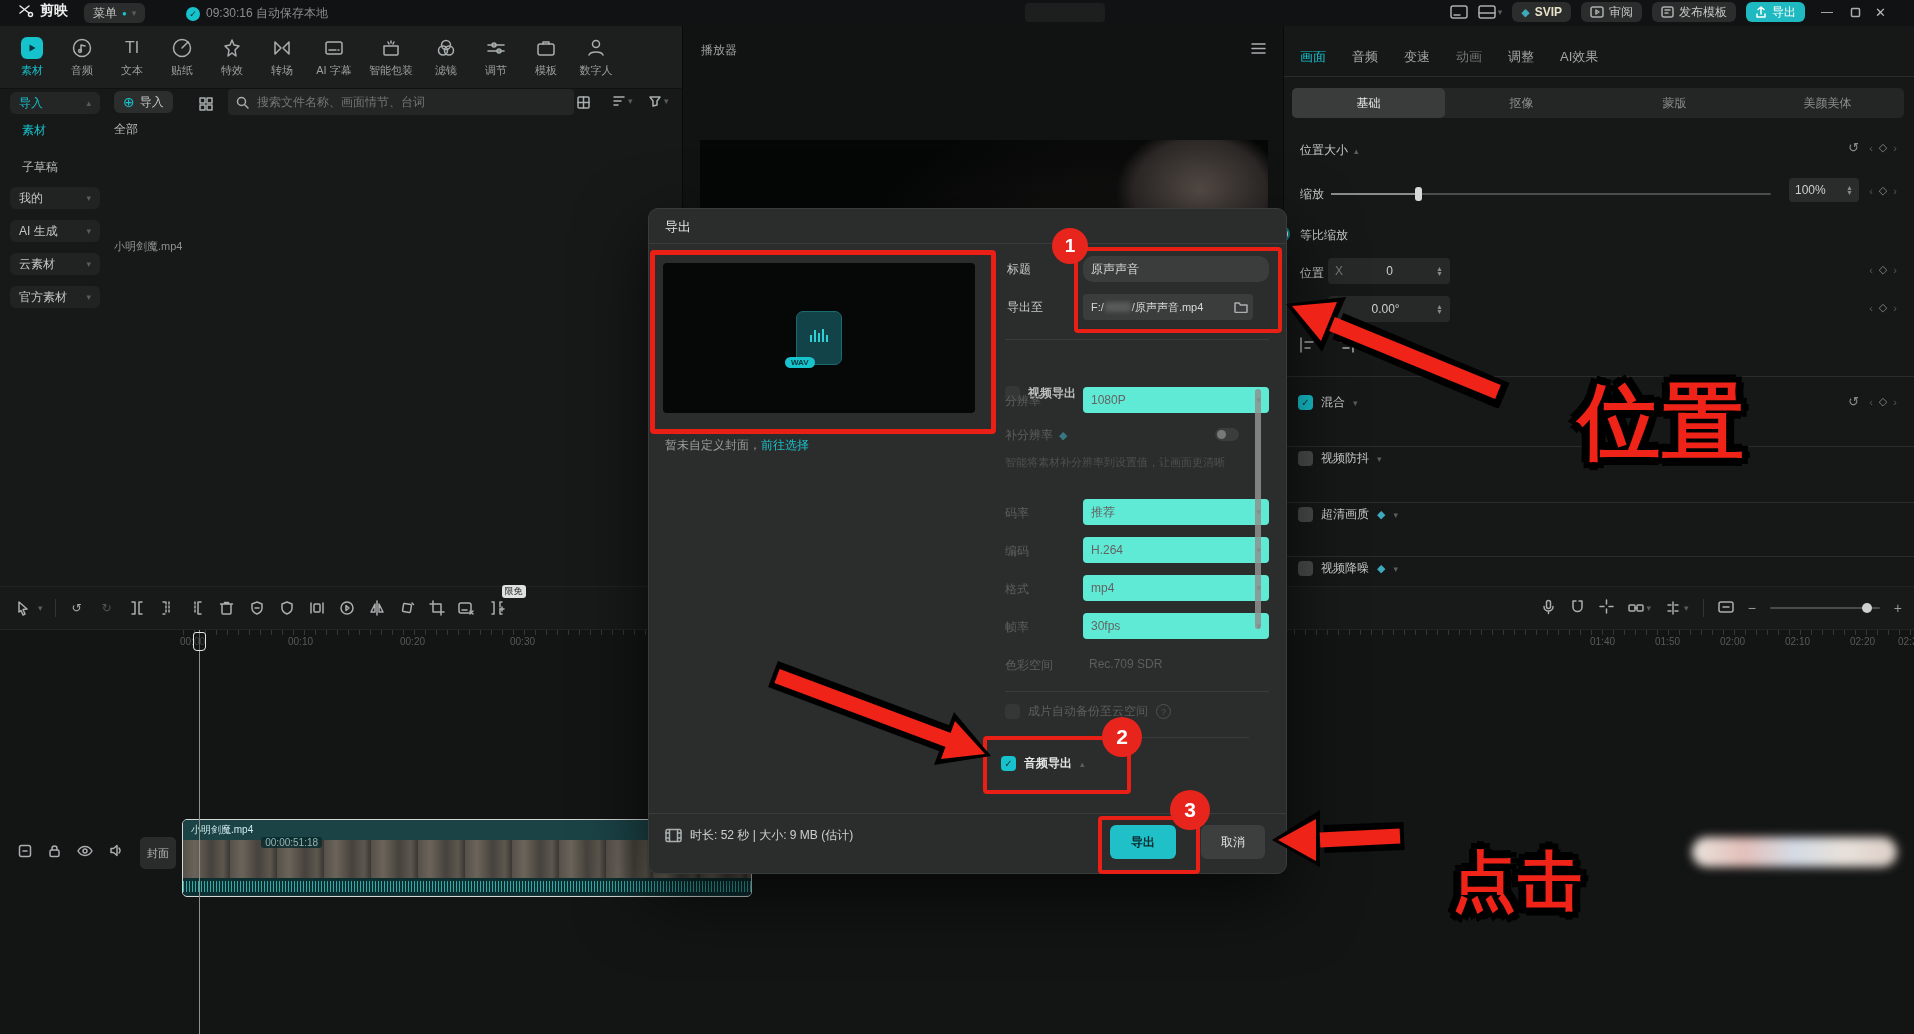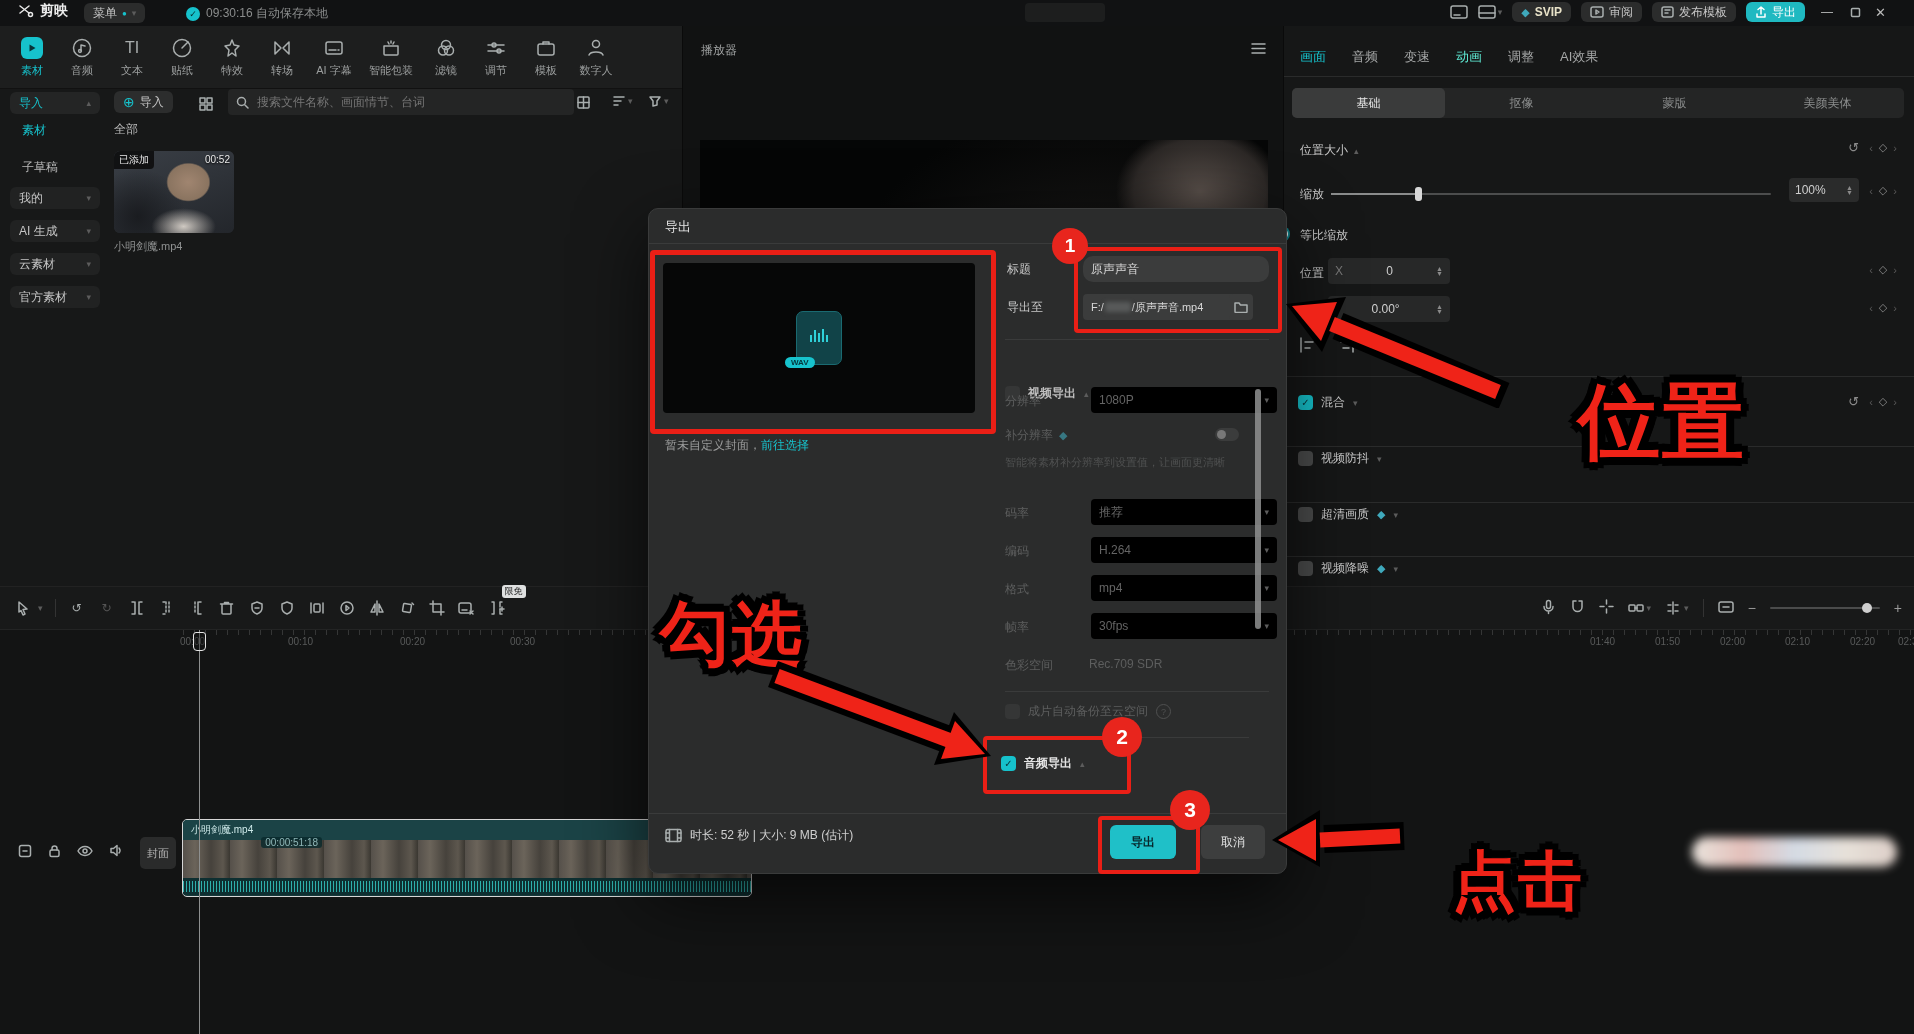--- a/index.html
+++ b/index.html
@@ -10,21 +10,21 @@
   svg.ic{stroke:#a9aeae;fill:none;stroke-width:1.5;stroke-linecap:round;stroke-linejoin:round;}
   
   #titlebar{left:0;top:0;width:1914px;height:26px;background:#111213;}
   #ribbon{left:0;top:26px;width:682px;height:62px;background:#1d1e1e;border-bottom:1px solid #111;}
   #media{left:0;top:89px;width:682px;height:497px;background:#171818;}
   #player{left:682px;top:26px;width:601px;height:560px;background:#111212;border-left:1px solid #0a0a0a;}
   #inspector{left:1283px;top:26px;width:631px;height:560px;background:#161717;border-left:1px solid #0a0a0a;}
   #timeline{left:0;top:586px;width:1914px;height:448px;background:#131414;border-top:1px solid #222;}
   
   .pillbtn{background:#2b2c2c;border-radius:6px;height:22px;padding:0 9px;display:flex;align-items:center;gap:5px;color:#c6c6c6;}
-  .dd{background:#000000;border-radius:4px;height:26px;display:flex;align-items:center;justify-content:space-between;padding:0 8px;color:#646464;margin-left:8px;}
+  .dd{background:#5eead4;border-radius:4px;height:26px;display:flex;align-items:center;justify-content:space-between;padding:0 8px;color:#646464;}
   .dd .v{font-size:12px;}
   .chev{color:#5c5c5c;font-size:9px;}
   .chk{width:15px;height:15px;border-radius:4px;background:#4a4b4b;display:inline-flex;align-items:center;justify-content:center;flex:none;}
   .chk.dis{background:#353636;}
   .chk.on{background:#16c2cc;color:#08343a;font-size:10px;font-weight:bold;}
   .kf{display:flex;align-items:center;gap:6px;color:#585858;font-size:11px;}
   .kf .dia{color:#8a8a8a;}
   .divh{position:absolute;height:1px;background:#2a2b2b;}
   .lbl{color:#c9c9c9;}
   .lblD{color:#5d5e5e;}
@@ -260,50 +260,41 @@
     </span>
     <span class="p flex" style="left:648px;top:5px;gap:2px;">
       <svg class="ic" width="14" height="14" viewBox="0 0 14 14">
           <path d="M2 3h10L9 7v4l-4 1V7z"></path>
         </svg>
         <span class="chev">▾</span>
     </span>
 
     <div class="p" style="left:114px;top:32px;color:#bdbdbd;">全部</div>
 
-    <div class="p" style="left:114px;top:62px;width:120px;height:82px;border-radius:6px;overflow:hidden;background:#23262b;">
-      <div style="position:absolute;inset:0;background:
-        radial-gradient(ellipse 34px 30px at 62% 38%, #a08570 0%, #8a7460 60%, transparent 65%),
-        radial-gradient(ellipse 46px 26px at 58% 92%, #cfc9c2 0%, transparent 70%),
-        radial-gradient(ellipse 60px 60px at 20% 80%, #1a1c20 0%, transparent 80%),
-        linear-gradient(160deg,#3a3f46 0%,#23262b 100%);"></div>
-      <span style="position:absolute;left:0;top:0;background:rgba(10,10,10,.85);color:#e8e8e8;font-size:10px;padding:2px 5px;border-radius:0 0 4px 0;">已添加</span>
-      <span style="position:absolute;right:4px;top:3px;color:#e8e8e8;font-size:10px;text-shadow:0 1px 2px #000;">00:52</span>
-    </div>
     <div class="p" style="left:114px;top:150px;color:#8f9191;font-size:11px;">小明剑魔.mp4</div>
   </div>
 
   <div id="player" class="p">
     <div class="p" style="left:18px;top:16px;color:#a2a4a4;">播放器</div>
     <svg class="ic p" style="right:18px;top:16px;" width="15" height="13" viewBox="0 0 15 13">
         <path d="M1 2h13M1 6.5h13M1 11h13"></path>
       </svg>
     <div class="p" style="left:17px;top:114px;width:568px;height:430px;background:#050606;">
       <div style="position:absolute;inset:0;background:
         radial-gradient(ellipse 120px 95px at 88% 12%, #564d48 0%, #2c2826 55%, transparent 70%),
         radial-gradient(ellipse 300px 200px at 70% 30%, #181716 0%, transparent 80%);"></div>
     </div>
   </div>
 
   <div id="inspector" class="p">
     <div class="p flex" style="left:16px;top:22px;gap:26px;font-size:13px;">
       <span style="color:#16c2cc;">画面</span>
       <span style="color:#a5a7a7;">音频</span>
       <span style="color:#a5a7a7;">变速</span>
-      <span style="color:#5eead4;">动画</span>
+      <span style="color:#737373;">动画</span>
       <span style="color:#a5a7a7;">调整</span>
       <span style="color:#a5a7a7;">AI效果</span>
     </div>
     <div class="divh" style="left:0;top:50px;width:631px;"></div>
 
     <div class="p flex" style="left:8px;top:62px;width:612px;height:30px;background:#242525;border-radius:5px;">
       <span style="flex:1;text-align:center;line-height:30px;background:#3a3b3b;border-radius:5px;color:#e8e8e8;">基础</span>
       <span style="flex:1;text-align:center;line-height:30px;color:#8a8c8c;">抠像</span>
       <span style="flex:1;text-align:center;line-height:30px;color:#8a8c8c;">蒙版</span>
       <span style="flex:1;text-align:center;line-height:30px;color:#8a8c8c;">美颜美体</span>
@@ -733,21 +724,20 @@
   <div class="redbox" style="left:650px;top:250px;width:336px;height:174px;border-width:5px;"></div>
   <div class="redbox" style="left:1074px;top:247px;width:200px;height:78px;"></div>
   <div class="redbox" style="left:983px;top:736px;width:140px;height:50px;"></div>
   <div class="redbox" style="left:1098px;top:816px;width:94px;height:50px;"></div>
 
   <div class="badge" style="left:1052px;top:228px;width:36px;height:36px;font-size:19px;">1</div>
   <div class="badge" style="left:1102px;top:717px;width:40px;height:40px;font-size:21px;">2</div>
   <div class="badge" style="left:1170px;top:790px;width:40px;height:40px;font-size:21px;">3</div>
 
   <div class="bigred" style="left:1578px;top:368px;font-size:82px;">位置</div>
-  <div class="bigred" style="left:660px;top:588px;font-size:70px;">勾选</div>
   <div class="bigred" style="left:1452px;top:838px;font-size:64px;">点击</div>
 
   <svg class="arrow" style="left:1272px;top:288px;" width="240" height="120" viewBox="0 0 240 120">
     <line x1="232" y1="108" x2="66" y2="38" stroke="#000" stroke-width="28"></line>
     <polygon points="14,16 74,9 50,64" fill="#000"></polygon>
     <line x1="226" y1="104" x2="60" y2="36" stroke="#ef2318" stroke-width="15"></line>
     <polygon points="20,18 65,14 49,53" fill="#ef2318"></polygon>
   </svg>
 
   <svg class="arrow" style="left:755px;top:660px;" width="250" height="110" viewBox="0 0 250 110">

